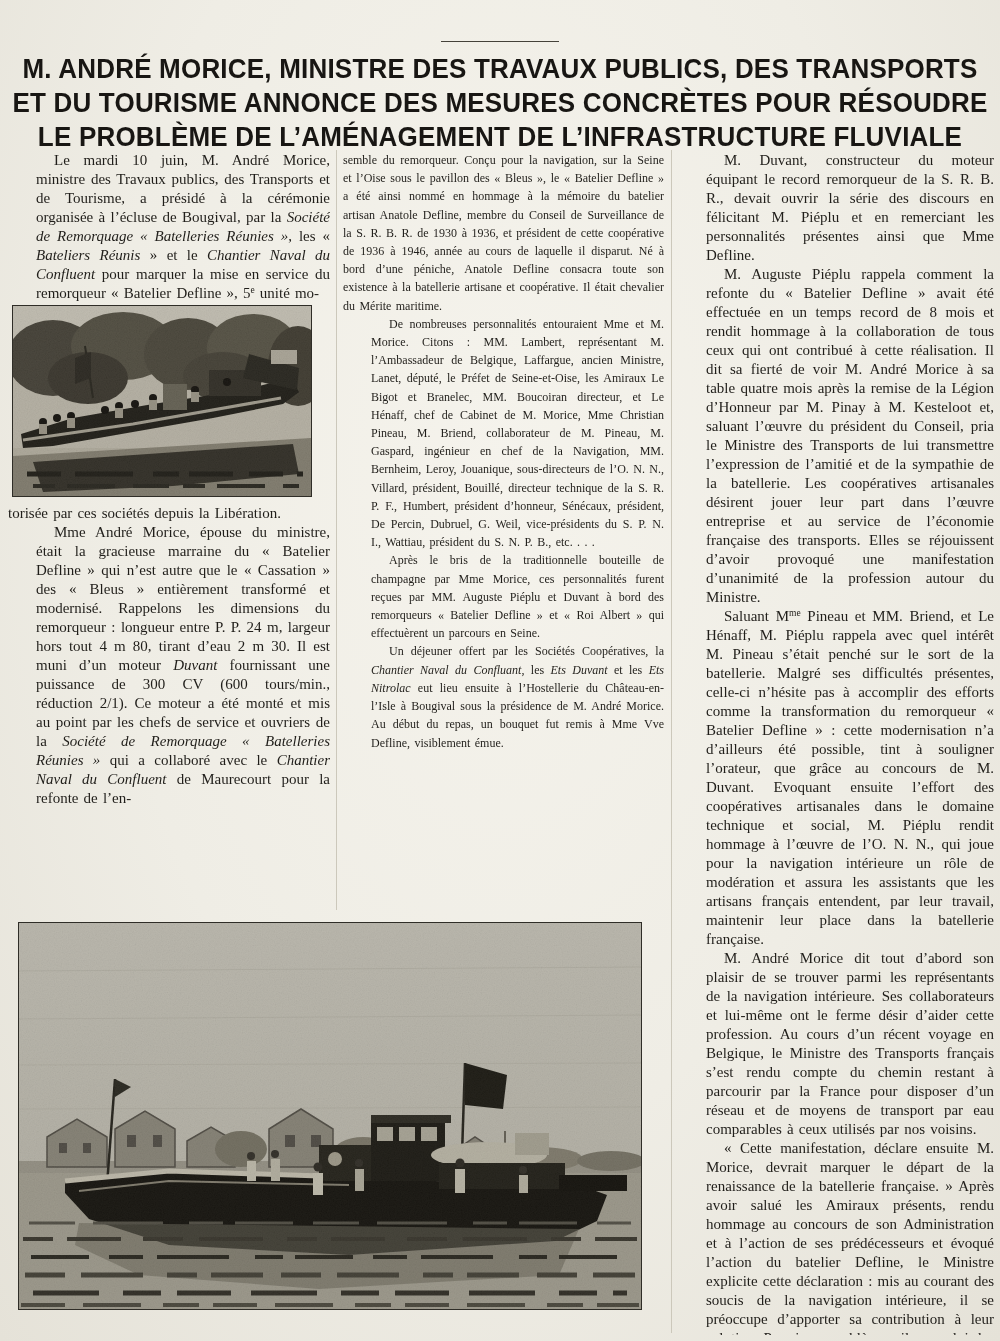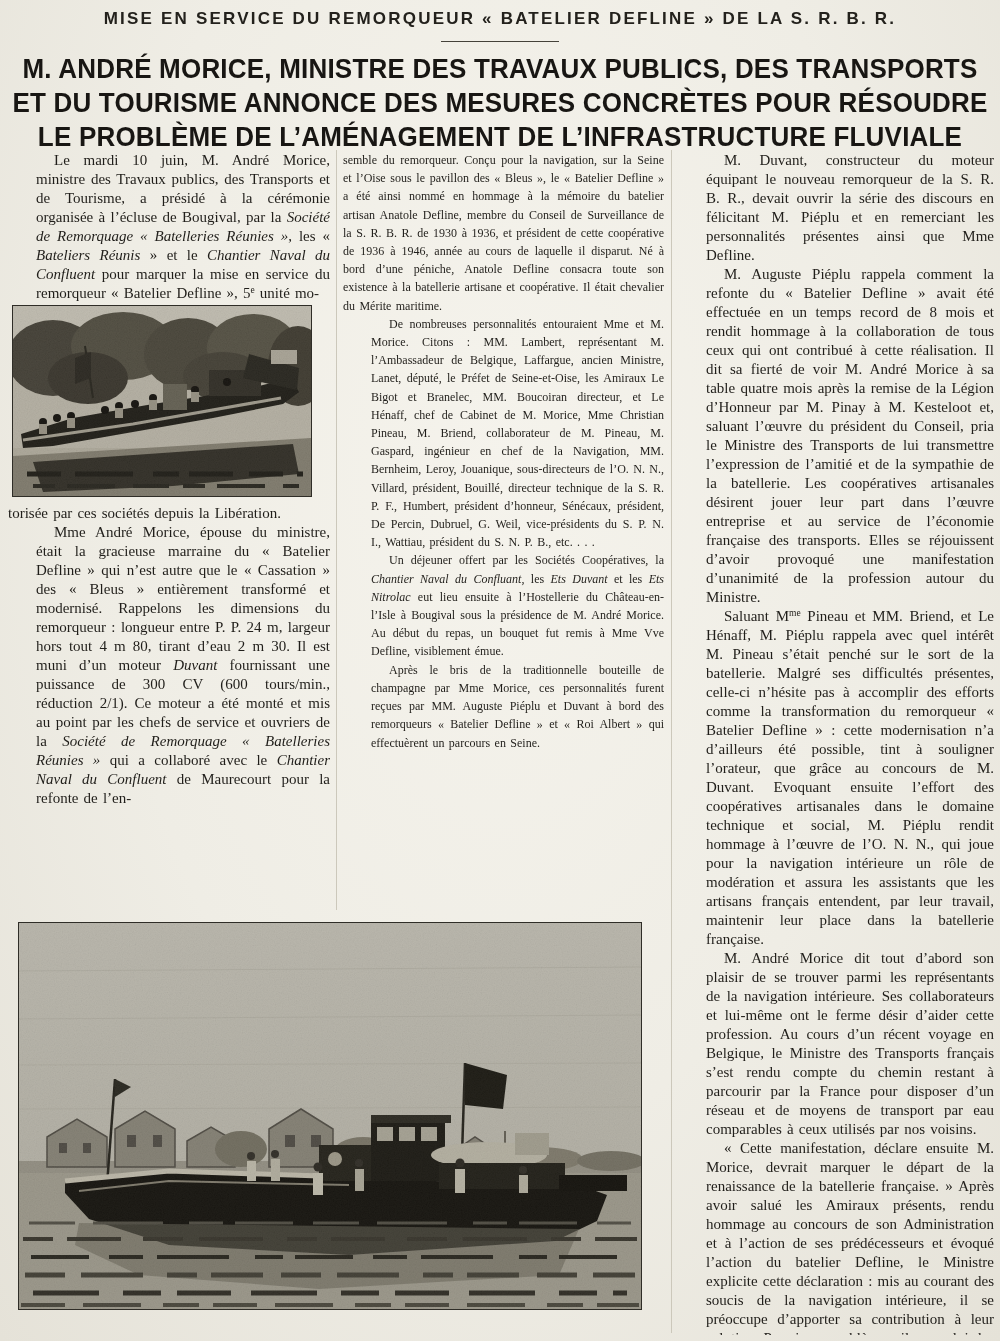--- a/index.html
+++ b/index.html
@@ -40,21 +40,20 @@
   .caption{font-size:12.6px;line-height:15px;text-align:center;color:#2a2822;}
   .caption1{margin:0 6px 21px 6px;}
   .photo2{position:absolute;left:18px;top:922px;width:624px;height:388px;}
   .caption2{position:absolute;top:1322px;left:115px;width:440px;}
 </style>
 </head>
 <body>
 
 <div class="page">
 
-  <div class="kicker">MISE EN SERVICE DU REMORQUEUR « BATELIER DEFLINE » DE LA S. R. B. R.</div>
   <div class="kicker-rule"></div>
 
   <h1 class="headline">
     <span>M. ANDRÉ MORICE, MINISTRE DES TRAVAUX PUBLICS, DES TRANSPORTS</span>
     <span>ET DU TOURISME ANNONCE DES MESURES CONCRÈTES POUR RÉSOUDRE</span>
     <span>LE PROBLÈME DE L’AMÉNAGEMENT DE L’INFRASTRUCTURE FLUVIALE</span>
   </h1>
 
   <div class="colrule colrule-1"></div>
   <div class="colrule colrule-2"></div>
@@ -123,26 +122,26 @@
       </svg>
     </figure>
 
     <p class="para">torisée par ces sociétés depuis la Libération.</p>
     <p class="para indent">Mme André Morice, épouse du ministre, était la gracieuse marraine du « Batelier Defline » qui n’est autre que le « Cassation » des « Bleus » entièrement transformé et modernisé. Rappelons les dimensions du remorqueur : longueur entre P. P. 24 m, largeur hors tout 4 m 80, tirant d’eau 2 m 30. Il est muni d’un moteur <em>Duvant</em> fournissant une puissance de 300 CV (600 tours/min., réduction 2/1). Ce moteur a été monté et mis au point par les chefs de service et ouvriers de la <em>Société de Remorquage « Batelleries Réunies »</em> qui a collaboré avec le <em>Chantier Naval du Confluent</em> de Maurecourt pour la refonte de l’en-</p>
   </section>
 
   <section class="col col2">
     <p class="para">semble du remorqueur. Conçu pour la navigation, sur la Seine et l’Oise sous le pavillon des « Bleus », le « Batelier Defline » a été ainsi nommé en hommage à la mémoire du batelier artisan Anatole Defline, membre du Conseil de Surveillance de la S. R. B. R. de 1930 à 1936, et président de cette coopérative de 1936 à 1946, année au cours de laquelle il disparut. Né à bord d’une péniche, Anatole Defline consacra toute son existence à la batellerie artisane et coopérative. Il était chevalier du Mérite maritime.</p>
     <p class="para indent">De nombreuses personnalités entouraient Mme et M. Morice. Citons : MM. Lambert, représentant M. l’Ambassadeur de Belgique, Laffargue, ancien Ministre, Lanet, député, le Préfet de Seine-et-Oise, les Amiraux Le Bigot et Branelec, MM. Boucoiran directeur, et Le Hénaff, chef de Cabinet de M. Morice, Mme Christian Pineau, M. Briend, collaborateur de M. Pineau, M. Gaspard, ingénieur en chef de la Navigation, MM. Bernheim, Leroy, Jouanique, sous-directeurs de l’O. N. N., Villard, président, Bouillé, directeur technique de la S. R. P. F., Humbert, président d’honneur, Sénécaux, président, De Percin, Dubruel, G. Weil, vice-présidents du S. P. N. I., Wattiau, président du S. N. P. B., etc. . . .</p>
+    <p class="para indent">Après le bris de la traditionnelle bouteille de champagne par Mme Morice, ces personnalités furent reçues par MM. Auguste Piéplu et Duvant à bord des remorqueurs « Batelier Defline » et « Roi Albert » qui effectuèrent un parcours en Seine.</p>
     <p class="para indent">Un déjeuner offert par les Sociétés Coopératives, la <em>Chantier Naval du Confluant</em>, les <em>Ets Duvant</em> et les <em>Ets Nitrolac</em> eut lieu ensuite à l’Hostellerie du Château-en-l’Isle à Bougival sous la présidence de M. André Morice. Au début du repas, un bouquet fut remis à Mme Vve Defline, visiblement émue.</p>
-    <p class="para indent">Après le bris de la traditionnelle bouteille de champagne par Mme Morice, ces personnalités furent reçues par MM. Auguste Piéplu et Duvant à bord des remorqueurs « Batelier Defline » et « Roi Albert » qui effectuèrent un parcours en Seine.</p>
   </section>
 
   <section class="col col3">
-    <p class="para indent">M. Duvant, constructeur du moteur équipant le nouveau remorqueur de la S. R. B. R., devait ouvrir la série des discours en félicitant M. Piéplu et en remerciant les personnalités présentes ainsi que Mme Defline.</p>
+    <p class="para indent">M. Duvant, constructeur du moteur équipant le record remorqueur de la S. R. B. R., devait ouvrir la série des discours en félicitant M. Piéplu et en remerciant les personnalités présentes ainsi que Mme Defline.</p>
     <p class="para indent">M. Auguste Piéplu rappela comment la refonte du « Batelier Defline » avait été effectuée en un temps record de 8 mois et rendit hommage à la collaboration de tous ceux qui ont contribué à cette réalisation. Il dit sa fierté de voir M. André Morice à sa table quatre mois après la remise de la Légion d’Honneur par M. Pinay à M. Kesteloot et, saluant l’œuvre du président du Conseil, pria le Ministre des Transports de lui transmettre l’expression de l’amitié et de la sympathie de la batellerie. Les coopératives artisanales désirent jouer leur part dans l’œuvre entreprise et au service de l’économie française des transports. Elles se réjouissent d’avoir provoqué une manifestation d’unanimité de la profession autour du Ministre.</p>
     <p class="para indent">Saluant M<sup>me</sup> Pineau et MM. Briend, et Le Hénaff, M. Piéplu rappela avec quel intérêt M. Pineau s’était penché sur le sort de la batellerie. Malgré ses difficultés présentes, celle-ci n’hésite pas à accomplir des efforts comme la transformation du remorqueur « Batelier Defline » : cette modernisation n’a d’ailleurs été possible, tint à souligner l’orateur, que grâce au concours de M. Duvant. Evoquant ensuite l’effort des coopératives artisanales dans le domaine technique et social, M. Piéplu rendit hommage à l’œuvre de l’O. N. N., qui joue pour la navigation intérieure un rôle de modération et assura les assistants que les artisans français entendent, par leur travail, maintenir leur place dans la batellerie française.</p>
     <p class="para indent">M. André Morice dit tout d’abord son plaisir de se trouver parmi les représentants de la navigation intérieure. Ses collaborateurs et lui-même ont le ferme désir d’aider cette profession. Au cours d’un récent voyage en Belgique, le Ministre des Transports français s’est rendu compte du chemin restant à parcourir par la France pour disposer d’un réseau et de moyens de transport par eau comparables à ceux utilisés par nos voisins.</p>
     <p class="para indent">« Cette manifestation, déclare ensuite M. Morice, devrait marquer le départ de la renaissance de la batellerie française. » Après avoir salué les Amiraux présents, rendu hommage au concours de son Administration et à l’action de ses prédécesseurs et évoqué l’action du batelier Defline, le Ministre explicite cette déclaration : mis au courant des soucis de la navigation intérieure, il se préoccupe d’apporter sa contribution à leur solution. Parmi ces problèmes, il y a celui des écoles batelières, particulièrement cher à l’ancien Ministre de l’Enseignement technique, qui va proposer à la profession des mesures constructives pour le résoudre. Mais la question essentielle est celle des voies dont l’état lamentable vient de trouver son illustration dans les accidents de Châtillon et de Courlon.</p>
   </section>
 
   <figure class="photo photo2">
     <svg width="622" height="386" viewBox="0 0 622 386" xmlns="http://www.w3.org/2000/svg">
       <defs>
         <linearGradient id="sky2" x1="0" y1="0" x2="0" y2="1">

